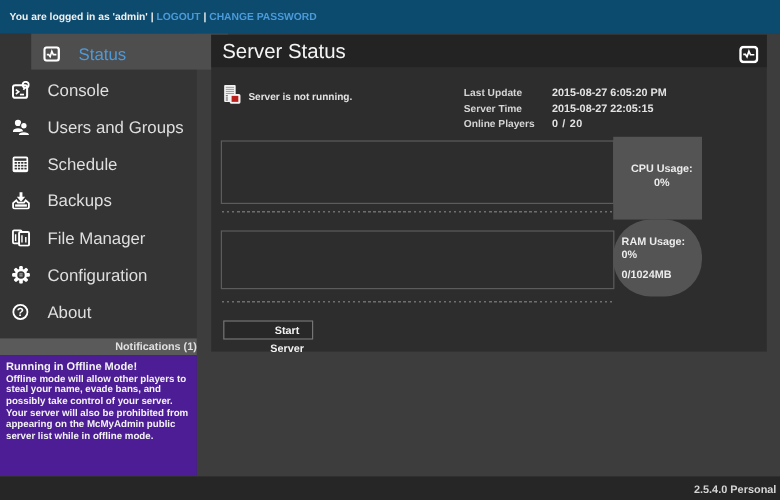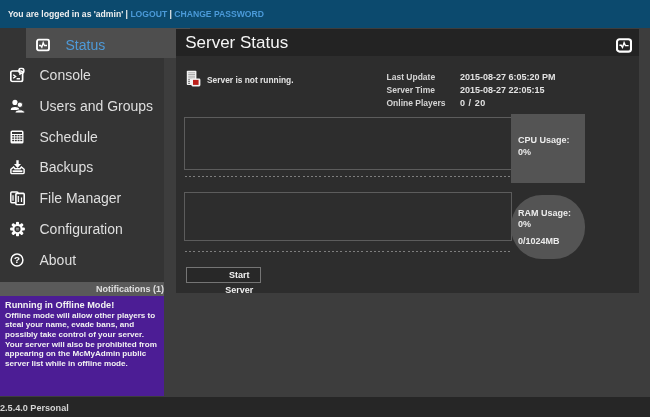--- a/index.html
+++ b/index.html
@@ -33,21 +33,21 @@
   .graphbox { border:1px solid #5c5c5c; left:184px; width:328px; }
   .dash { left:185px; width:326px; height:1px; background:repeating-linear-gradient(90deg,#7e7e7e 0 2px,rgba(0,0,0,0) 2px 4.2px); }
   .infopanel { left:511px; width:74px; background:#545454; color:#ececec;
                font-size:9px; font-weight:bold; line-height:11.5px; padding-left:7px;
                display:flex; flex-direction:column; justify-content:center; }
   #startbtn { left:186px; top:267px; width:74.5px; height:16px; background:#282828;
               border:1px solid #757575; color:#f2f2f2; font-size:9px; font-weight:bold;
               text-align:center; line-height:15px;padding-left:32px; }
   #footer { left:0; top:396.5px; width:650px; height:20.5px; background:#262626;
             color:#d5d5d5; font-size:9.1px; font-weight:bold; line-height:22px;
-            padding-right:3px; }
+            text-align:right; padding-right:3px; }
 </style>
 </head>
 <body>
   <div id="topbar" class="abs">You are logged in as 'admin' | <a>LOGOUT</a> | <a>CHANGE PASSWORD</a></div>
 
   <div id="sidebar" class="abs"></div>
 
   <div class="mrow sel" style="top:28px; height:29.5px;margin-left:26px;">
     <svg class="micon" width="14" height="13" viewBox="0 0 14 13">
       <rect x="1" y="1" width="12" height="11" rx="2" fill="none" stroke="#fff" stroke-width="1.9"></rect>
@@ -169,21 +169,21 @@
 
   <div class="abs small lbl" style="left:386.5px; top:73.3px; line-height:9px;">Last Update</div>
   <div class="abs small" style="left:460px; top:72.8px; line-height:9px;">2015-08-27 6:05:20 PM</div>
   <div class="abs small lbl" style="left:386.5px; top:86.2px; line-height:9px;">Server Time</div>
   <div class="abs small" style="left:460px; top:85.7px; line-height:9px;">2015-08-27 22:05:15</div>
   <div class="abs small lbl" style="left:386.5px; top:99.1px; line-height:9px;">Online Players</div>
   <div class="abs small" style="left:460px; top:98.6px; line-height:9px; letter-spacing:0.55px;">0 / 20</div>
 
   <div class="abs graphbox" style="top:117px; height:52.5px;"></div>
   <div class="abs dash" style="top:176px;"></div>
-  <div class="abs infopanel" style="top:114px; height:68.5px; padding-bottom:3px;">CPU Usage:<br>0%</div>
+  <div class="abs infopanel" style="top:114px; height:68.5px; padding-bottom:3px;text-align:center;">CPU Usage:<br>0%</div>
 
   <div class="abs graphbox" style="top:192px; height:49px;"></div>
   <div class="abs dash" style="top:251px;"></div>
-  <div class="abs infopanel" style="top:195px; height:64px; line-height:11px;border-radius:31px;">RAM Usage:<br>0%<div style="height:6px"></div>0/1024MB</div>
+  <div class="abs infopanel" style="top:183px; height:64px; line-height:11px;border-radius:31px;">RAM Usage:<br>0%<div style="height:6px"></div>0/1024MB</div>
 
   <div id="startbtn" class="abs">Start Server</div>
 
   <div id="footer" class="abs">2.5.4.0 Personal</div>
 
 </body></html>

